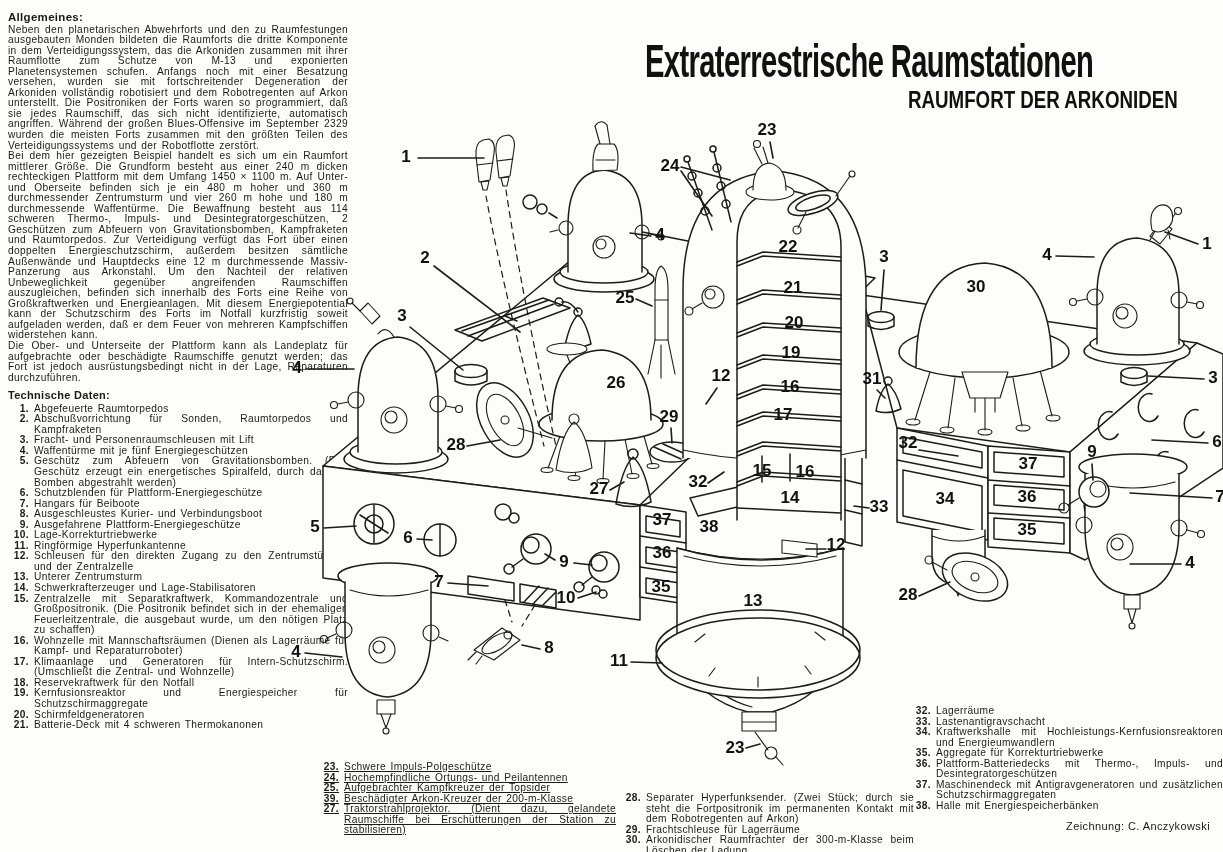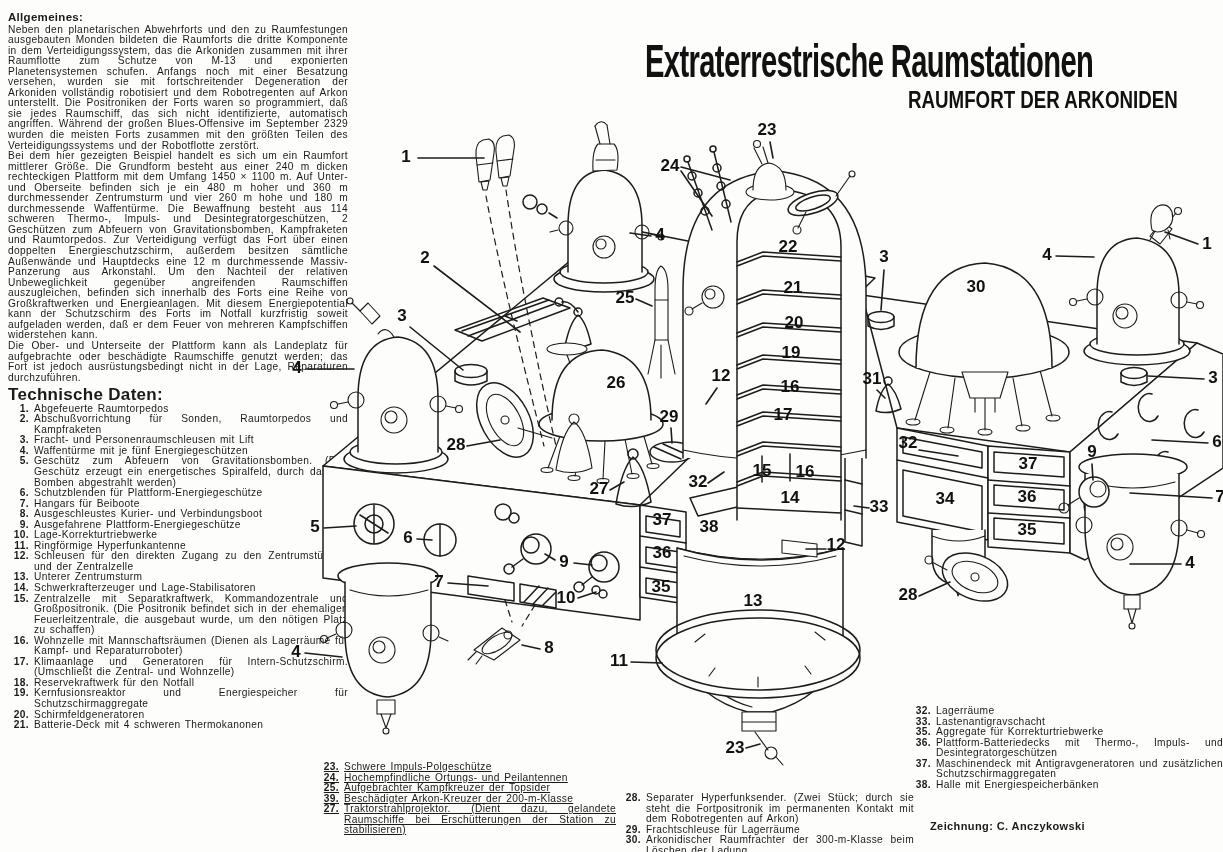--- a/index.html
+++ b/index.html
@@ -2,30 +2,30 @@
 <html><head>
 <meta charset="utf-8">
 <style>
   html,body{margin:0;padding:0;background:#e8e8e4;}
   #page{position:relative;width:1223px;height:852px;background:#fdfdfb;overflow:hidden;
         font-family:"Liberation Sans",sans-serif;color:#1a1a1a;}
   
   .col{position:absolute;font-size:10.2px;line-height:10.55px;letter-spacing:.35px;}
   #left-col{left:8px;top:12px;width:340px;}
   h1.sec{font-size:11.5px;font-weight:bold;margin:0 0 2px 0;letter-spacing:.3px;}
-  h1.sec2{font-size:17px;font-weight:bold;margin:7px 0 3px 0;letter-spacing:.3px;}
+  h1.sec2{font-size:11px;font-weight:bold;margin:7px 0 3px 0;letter-spacing:.3px;}
   #allg-paras p{margin:0;text-align:justify;word-spacing:1.4px;}
   .li{display:flex;margin:0;}
   .li .num{flex:0 0 21px;text-align:right;padding-right:5px;font-weight:bold;}
   .li .txt{flex:1;text-align:justify;word-spacing:1.2px;}
   #col2{left:318px;top:762px;width:298px;text-decoration:underline;}
   #col3{left:620px;top:762px;width:294px;margin-top:31px;}
   #col4{left:910px;top:706px;width:313px;}
-  #credit{position:absolute;left:930px;top:820px;width:280px;
-          font-size:11px;letter-spacing:.4px;font-weight:bold;}
+  #credit{position:absolute;left:930px;top:820px;width:280px;text-align:right;
+          font-size:11px;letter-spacing:.4px;font-weight:normal;}
   
   #title{position:absolute;left:645px;top:33px;font-size:47px;font-weight:bold;
          letter-spacing:-1px;white-space:nowrap;transform:scaleX(.62);transform-origin:left top;color:#111;}
   #subtitle{position:absolute;left:908px;top:86px;font-size:24px;font-weight:bold;
             white-space:nowrap;transform:scaleX(.78);transform-origin:left top;color:#111;}
   
   #diagram-svg{position:absolute;left:0;top:0;}
   #diagram-svg path,#diagram-svg ellipse,#diagram-svg circle,#diagram-svg line,#diagram-svg rect
     {stroke:#1c1c1c;stroke-width:1.5;fill:none;stroke-linejoin:round;stroke-linecap:round;}
   #diagram-svg .f{fill:#fdfdfb;}
@@ -216,20 +216,24 @@
       <div class="li">
         <span class="num">32.</span>
         <span class="txt">Lagerräume</span>
       </div>
 
       <div class="li">
         <span class="num">33.</span>
         <span class="txt">Lastenantigravschacht</span>
       </div>
 
+      <div class="li">
+        <span class="num">34.</span>
+        <span class="txt">Kraftwerkshalle mit Hochleistungs-Kernfusionsreaktoren und Energieumwandlern</span>
+      </div>
 
       <div class="li">
         <span class="num">35.</span>
         <span class="txt">Aggregate für Korrekturtriebwerke</span>
       </div>
 
       <div class="li">
         <span class="num">36.</span>
         <span class="txt">Plattform-Batteriedecks mit Thermo-, Impuls- und Desintegratorgeschützen</span>
       </div>

